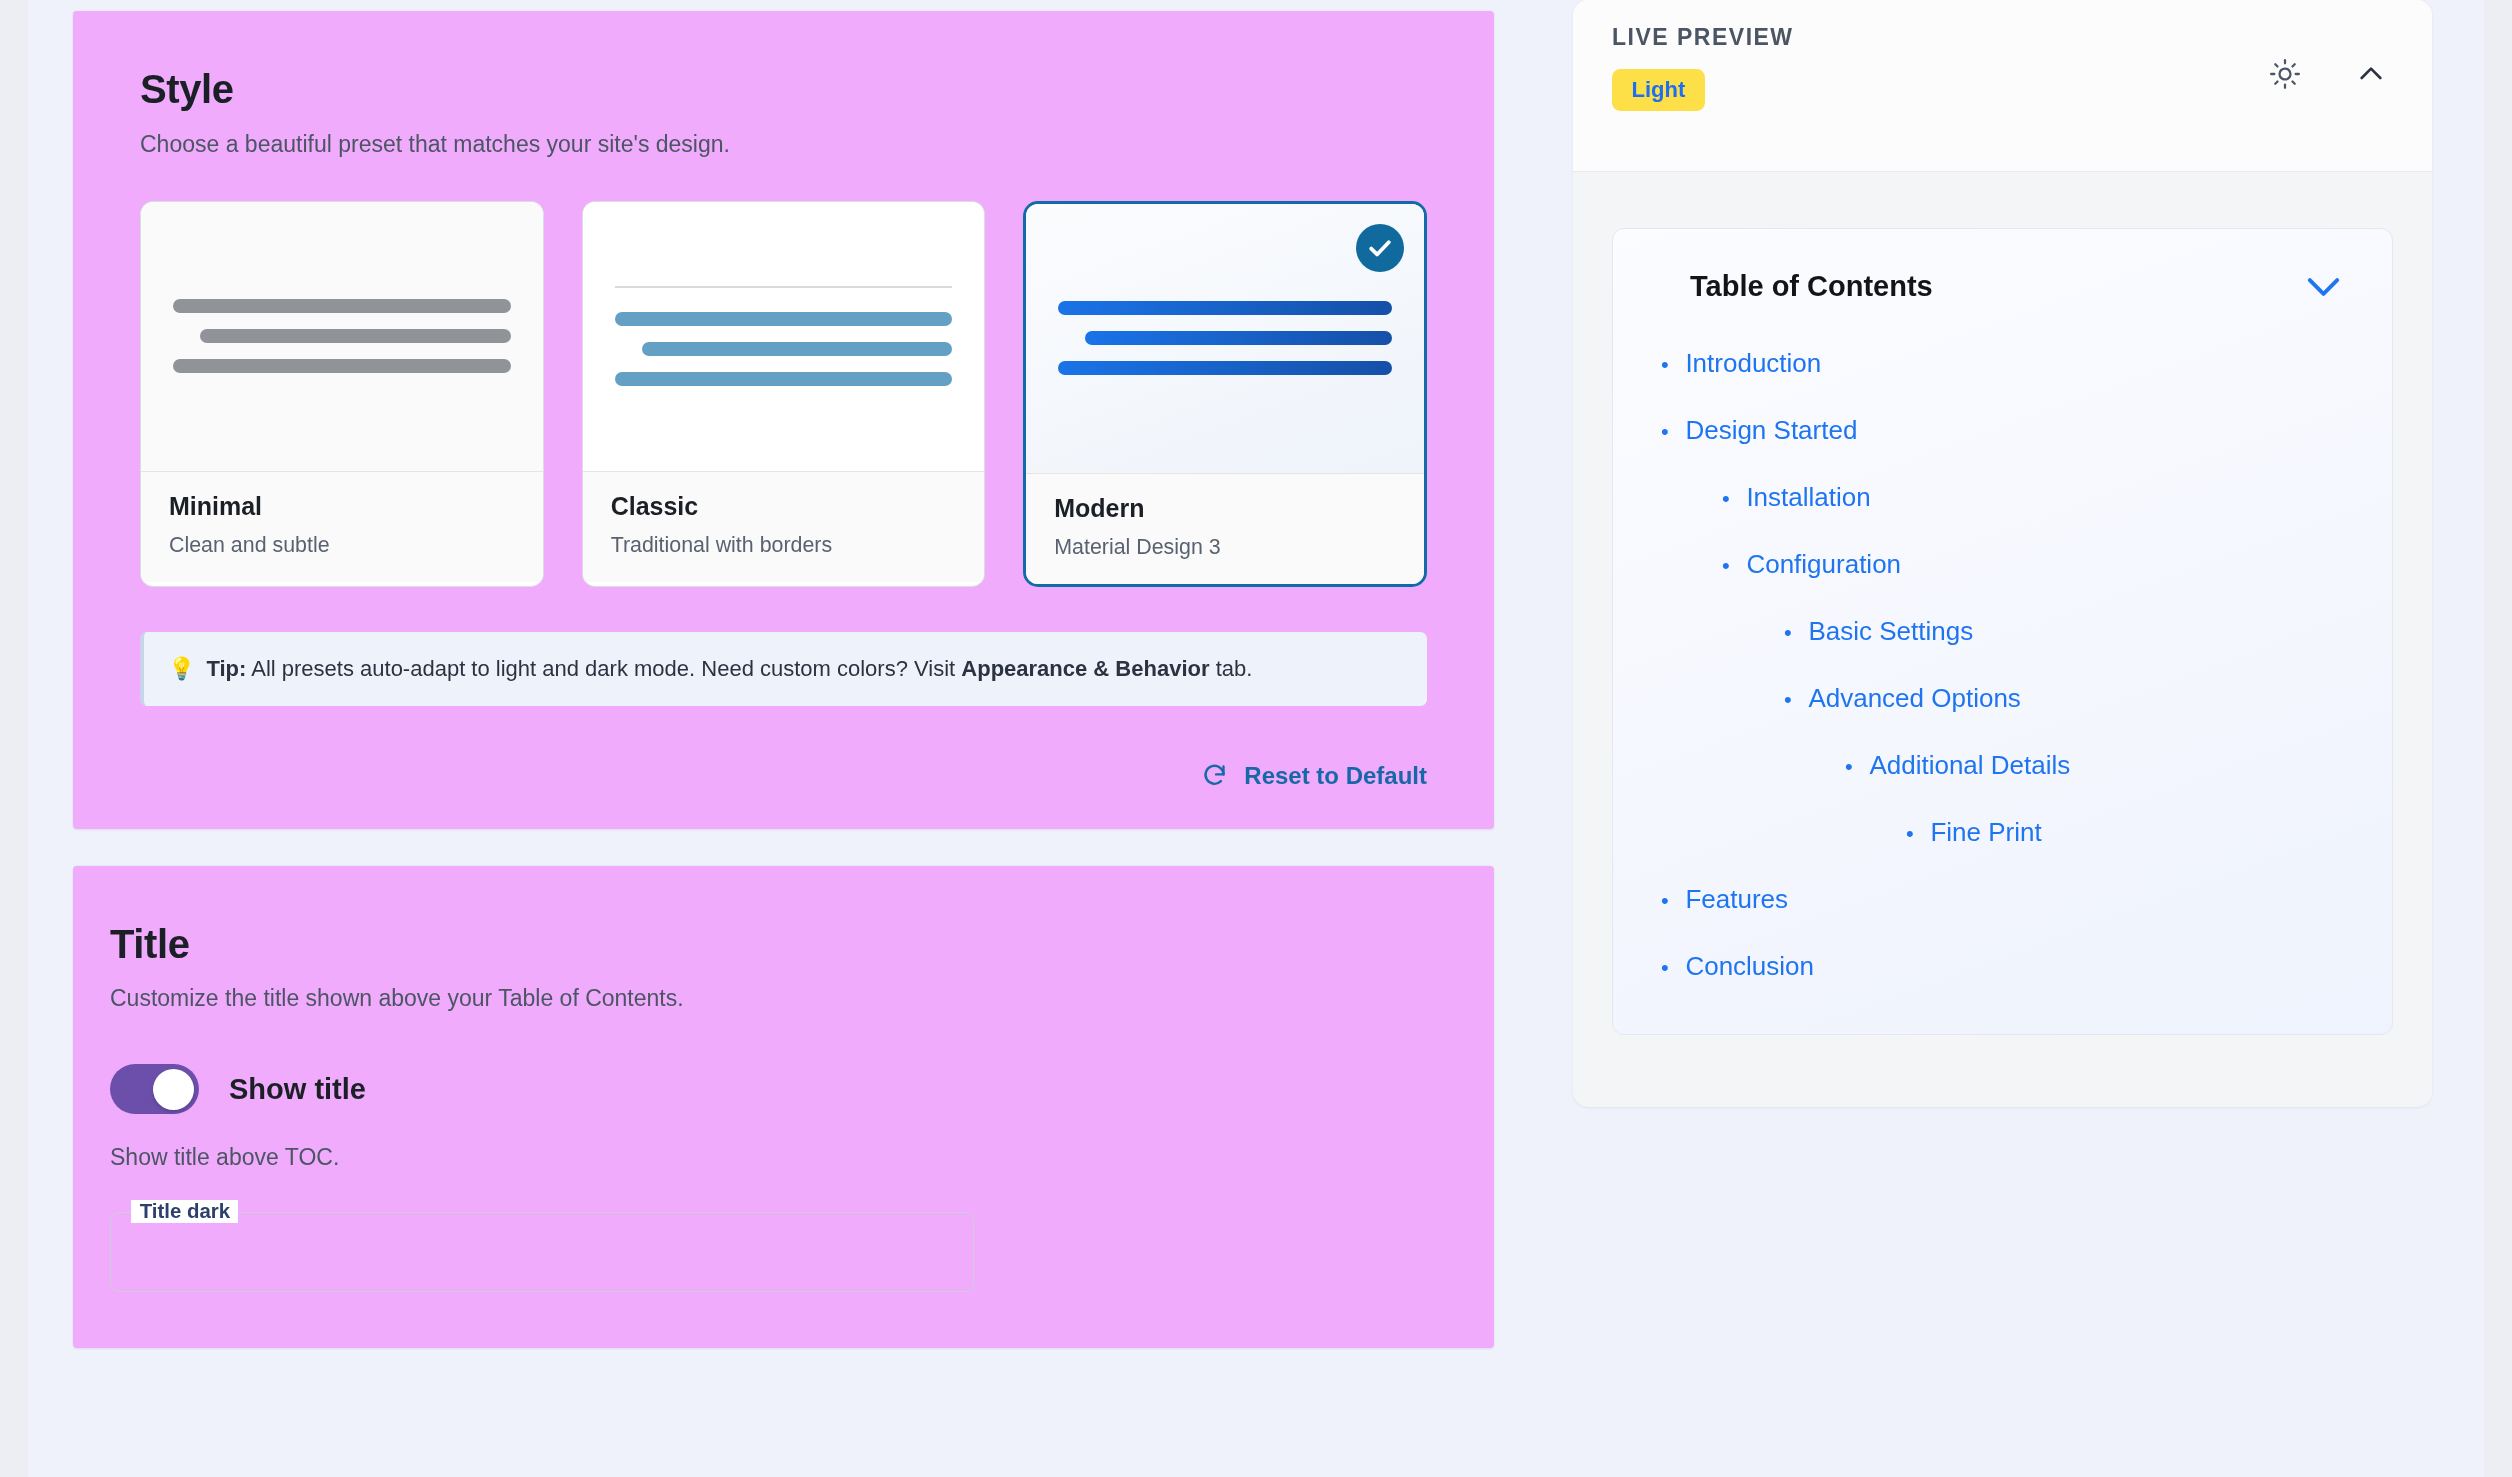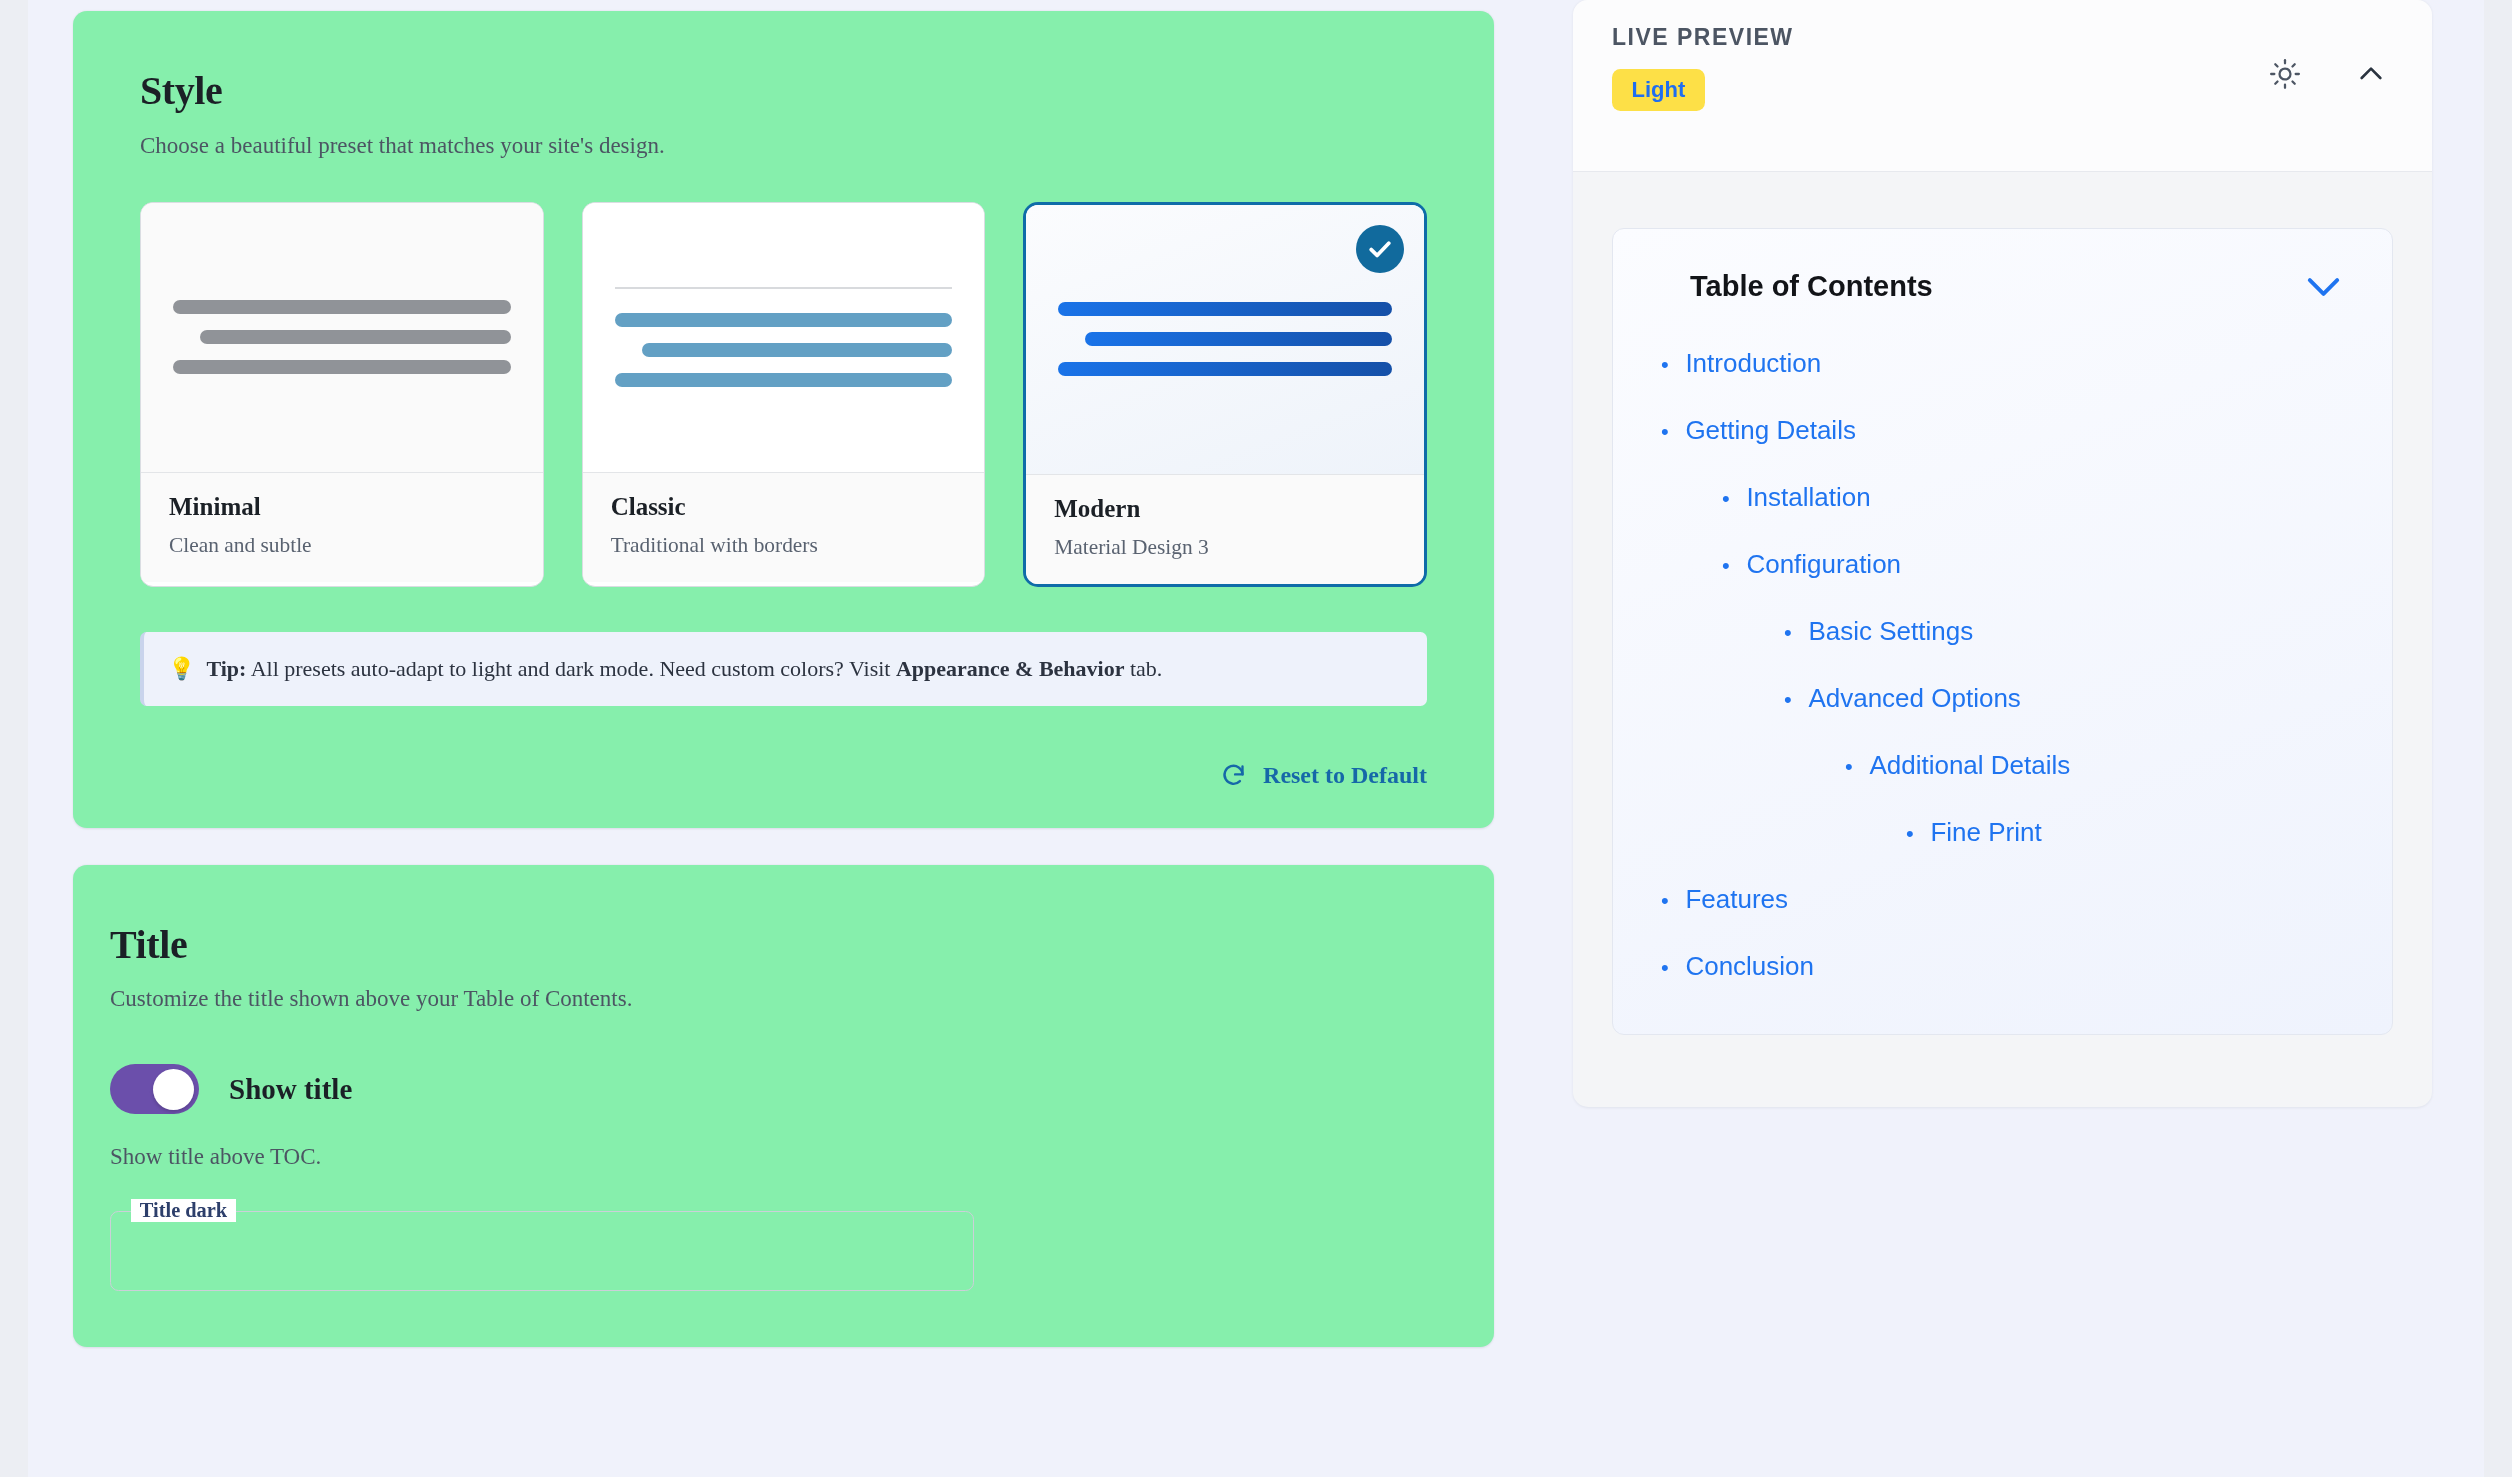--- a/index.html
+++ b/index.html
@@ -21,24 +21,23 @@
     background: #f0f2fb;
   }
 
   
   .left-col {
     position: absolute;
     left: 45px; top: 11px;
     width: 1421px;
   }
   .panel {
-    background: #86efac;
-    border-radius: 14px;
+    background: #f0abfc;
+    border-radius: 4px;
     box-shadow: 0 0.9px 2.8px rgba(16,24,40,.06), 0 0.9px 1.9px rgba(16,24,40,.04);
-    font-family: Liberation Serif, serif;
   }
   .panel-style { padding: 56px 67px 39px 67px; }
   .panel-title {
     font-size: 40px; font-weight: 700; color: #1b2026;
     letter-spacing: -0.4px;
   }
   .panel-sub {
     margin-top: 18.6px;
     font-size: 23px; color: #4c5563;
   }
@@ -380,21 +379,21 @@
             </span>
           </div>
 
           <div class="toc-list">
             <div class="toc-item lvl1">
                 <span class="toc-dot">•</span>
                 <span>Introduction</span>
               </div>
             <div class="toc-item lvl1">
                 <span class="toc-dot">•</span>
-                <span>Getting Details</span>
+                <span>Design Started</span>
               </div>
             <div class="toc-item lvl2">
                 <span class="toc-dot">•</span>
                 <span>Installation</span>
               </div>
             <div class="toc-item lvl2">
                 <span class="toc-dot">•</span>
                 <span>Configuration</span>
               </div>
             <div class="toc-item lvl3">

